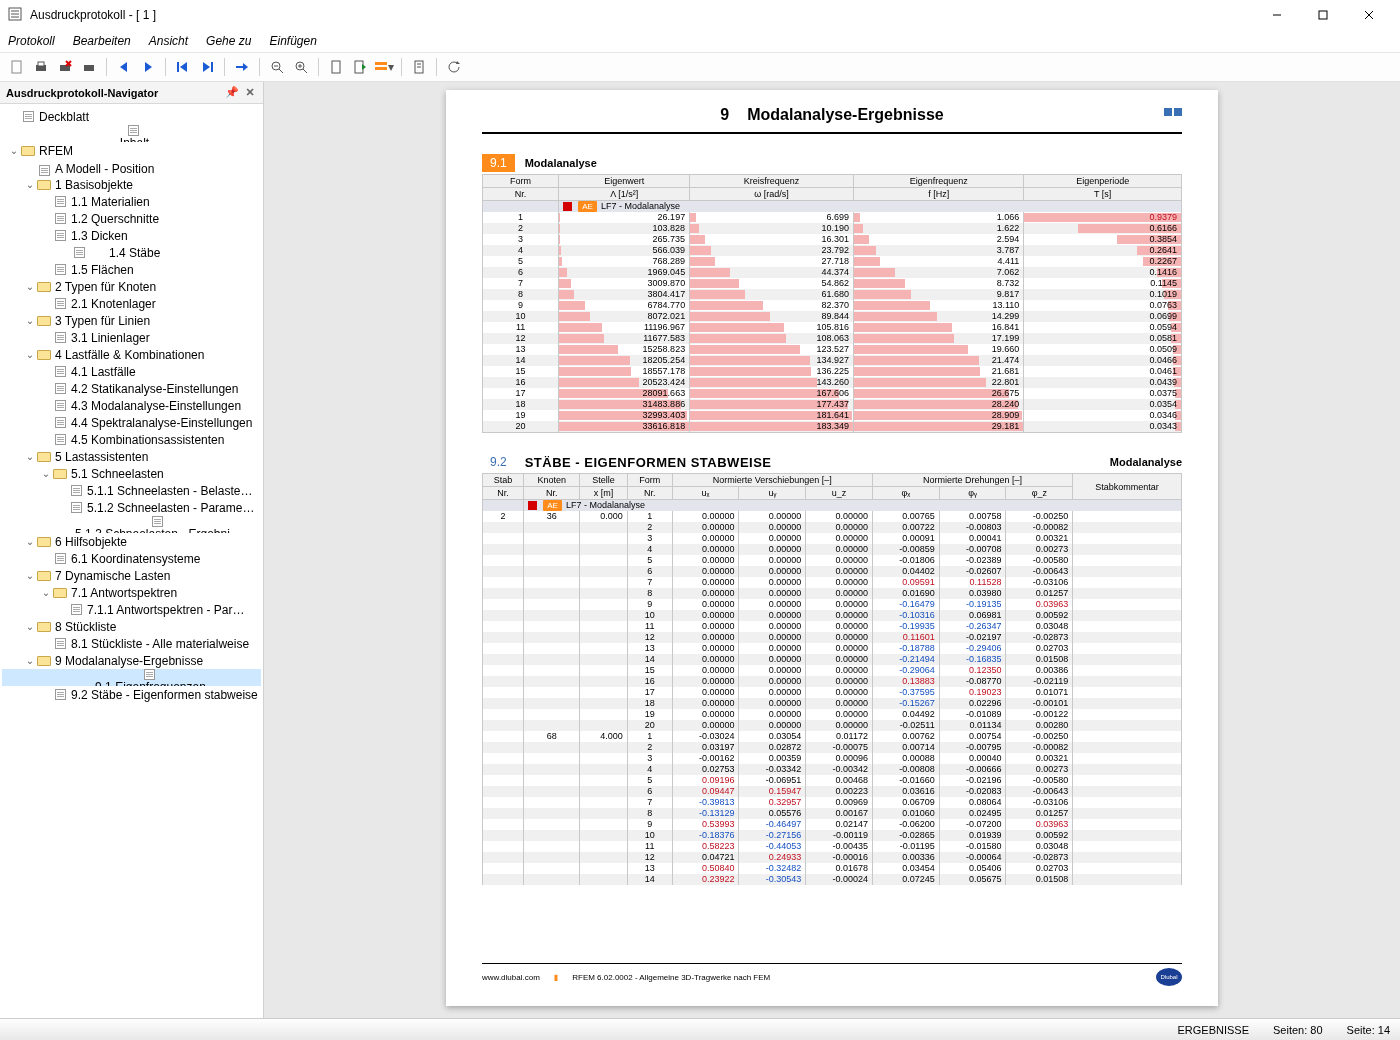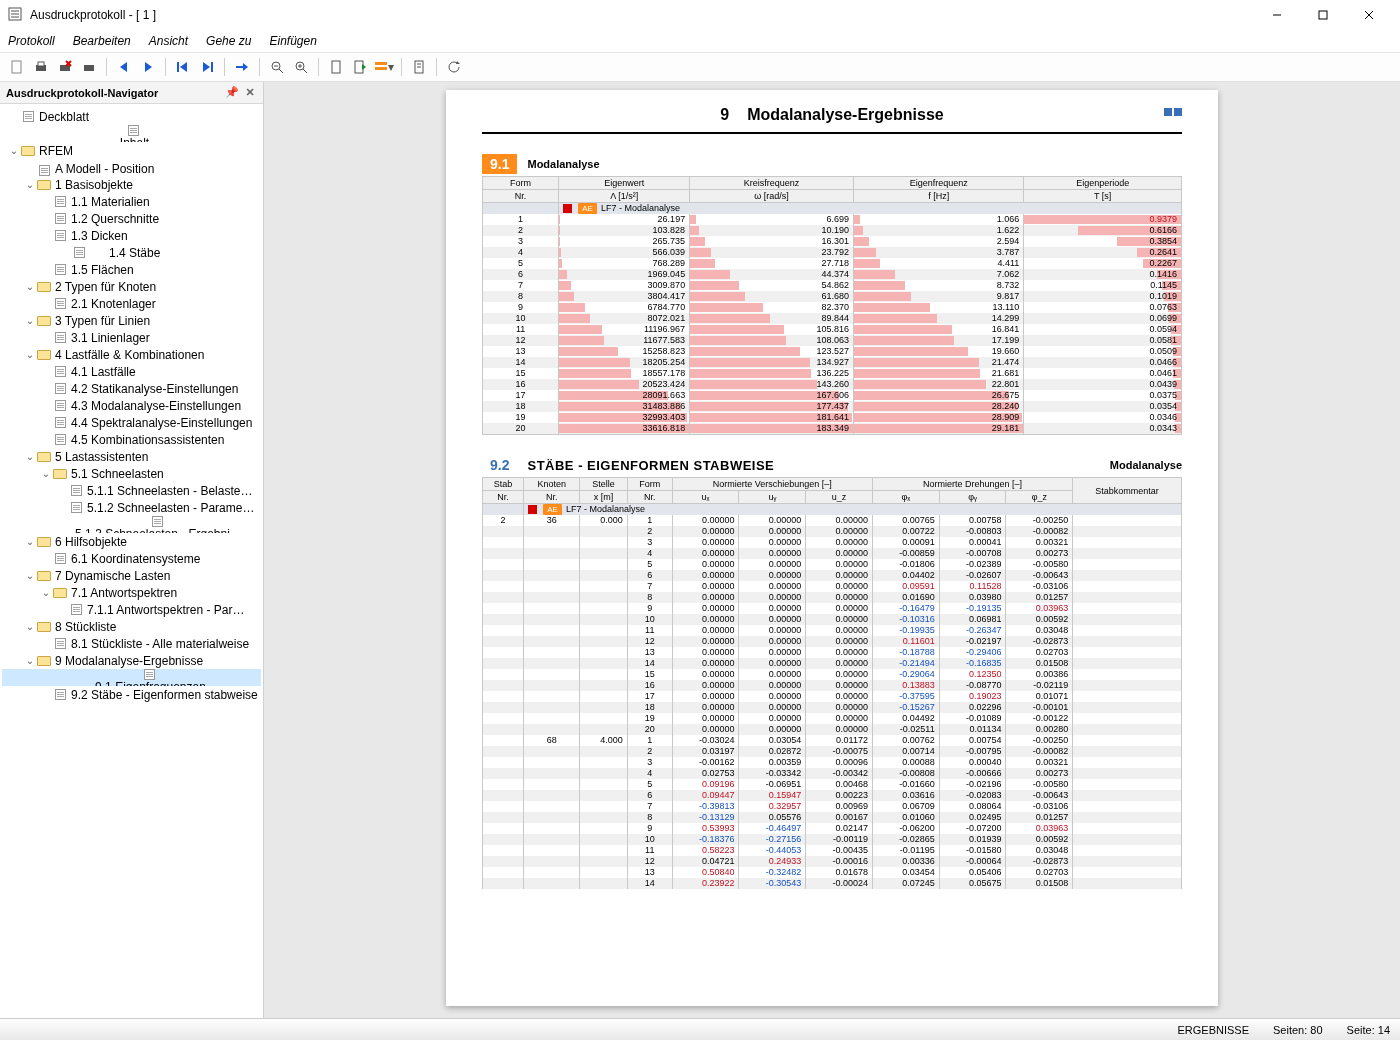--- a/index.html
+++ b/index.html
@@ -35,21 +35,21 @@
 .page-scroll::-webkit-scrollbar-track { background:#f1f1f1; }
 .page-scroll::-webkit-scrollbar-thumb { background:#c1c1c1; border:3px solid #f1f1f1; border-radius:8px;}
 .page { width:772px; background:#fff; box-shadow:0 2px 6px rgba(0,0,0,.3); padding:10px 36px 20px 36px; display:flex; flex-direction:column; }
 .page-title-row { display:flex; align-items:baseline; justify-content:center; gap:18px; border-bottom:2px solid #000; padding:6px 0 8px; position:relative;}
 .page-title-row .chapno { font-weight:bold; font-size:16px; }
 .page-title-row h1 { font-size:16px; font-weight:bold; }
 .page-title-row .sq { position:absolute; right:0; top:8px; display:flex; gap:2px;}
 .page-title-row .sq span{width:8px;height:8px;background:#3b6fb5;display:inline-block;}
 
 .sect-row { display:flex; align-items:center; padding-top:20px; margin-bottom:2px;}
-.sect-num { background:#ff8c1a; color:#fff; font-size:14px; font-weight:bold; padding:2px 8px; margin-right:10px; }
+.sect-num { background:#ff8c1a; color:#fff; font-size:12px; font-weight:normal; padding:2px 8px; margin-right:10px; }
 .sect-num.blue{background:none;color:#3b6fb5;}
 .sect-title { font-weight:bold; font-size:13px; letter-spacing:.5px; flex:1;}
 .sect-right { font-size:11px; font-weight:bold; }
 
 table.data { width:100%; border-collapse:collapse; font-size:9px; font-family:Arial,sans-serif; }
 table.data th { background:#f0f0f0; border:1px solid #c8c8c8; font-weight:normal; padding:1px 4px; text-align:center; color:#000;}
 table.data td { border-left:1px solid #c8c8c8; border-right:1px solid #c8c8c8; padding:0 4px; text-align:right; height:11px; line-height:11px;}
 table.data td.l { text-align:left; }
 table.data td.c { text-align:center; }
 table.data tr.odd  td { background:#fff; }
@@ -1367,20 +1367,26 @@
                 <td class="blue">-0.30543</td>
                 <td class="">-0.00024</td>
                 <td class="">0.07245</td>
                 <td class="">0.05675</td>
                 <td class="">0.01508</td>
                 <td></td>
               </tr>
             </tbody>
         </table>
 
+        <div class="page-footer">
+          <span>www.dlubal.com</span>
+          <span style="color:#ff8c1a">▮</span>
+          <span>RFEM 6.02.0002 - Allgemeine 3D-Tragwerke nach FEM</span>
+          <span class="logo">Dlubal</span>
+        </div>
       </div>
     </div>
   </div>
 </div>
 
 <div class="statusbar">
   <span class="spacer"></span>
   <span>ERGEBNISSE</span>
   <span>Seiten: 80</span>
   <span>Seite: 14</span>

